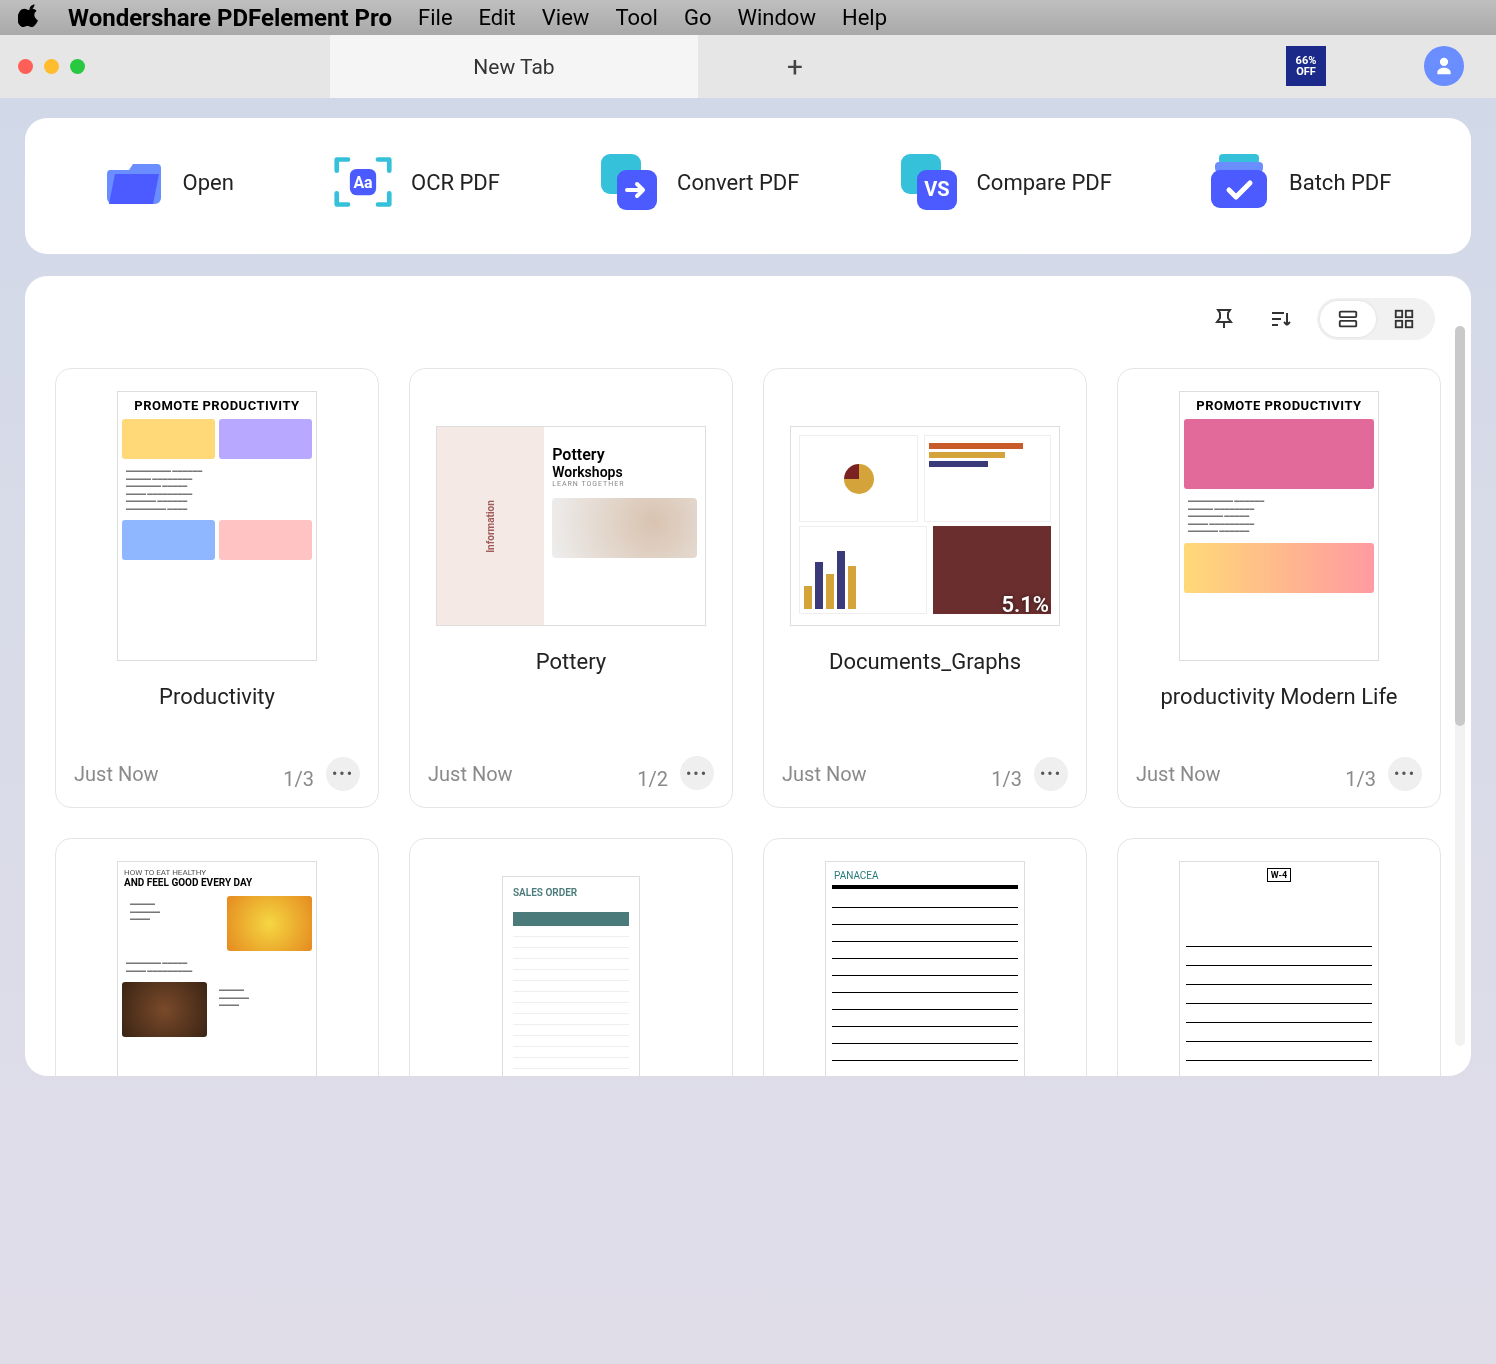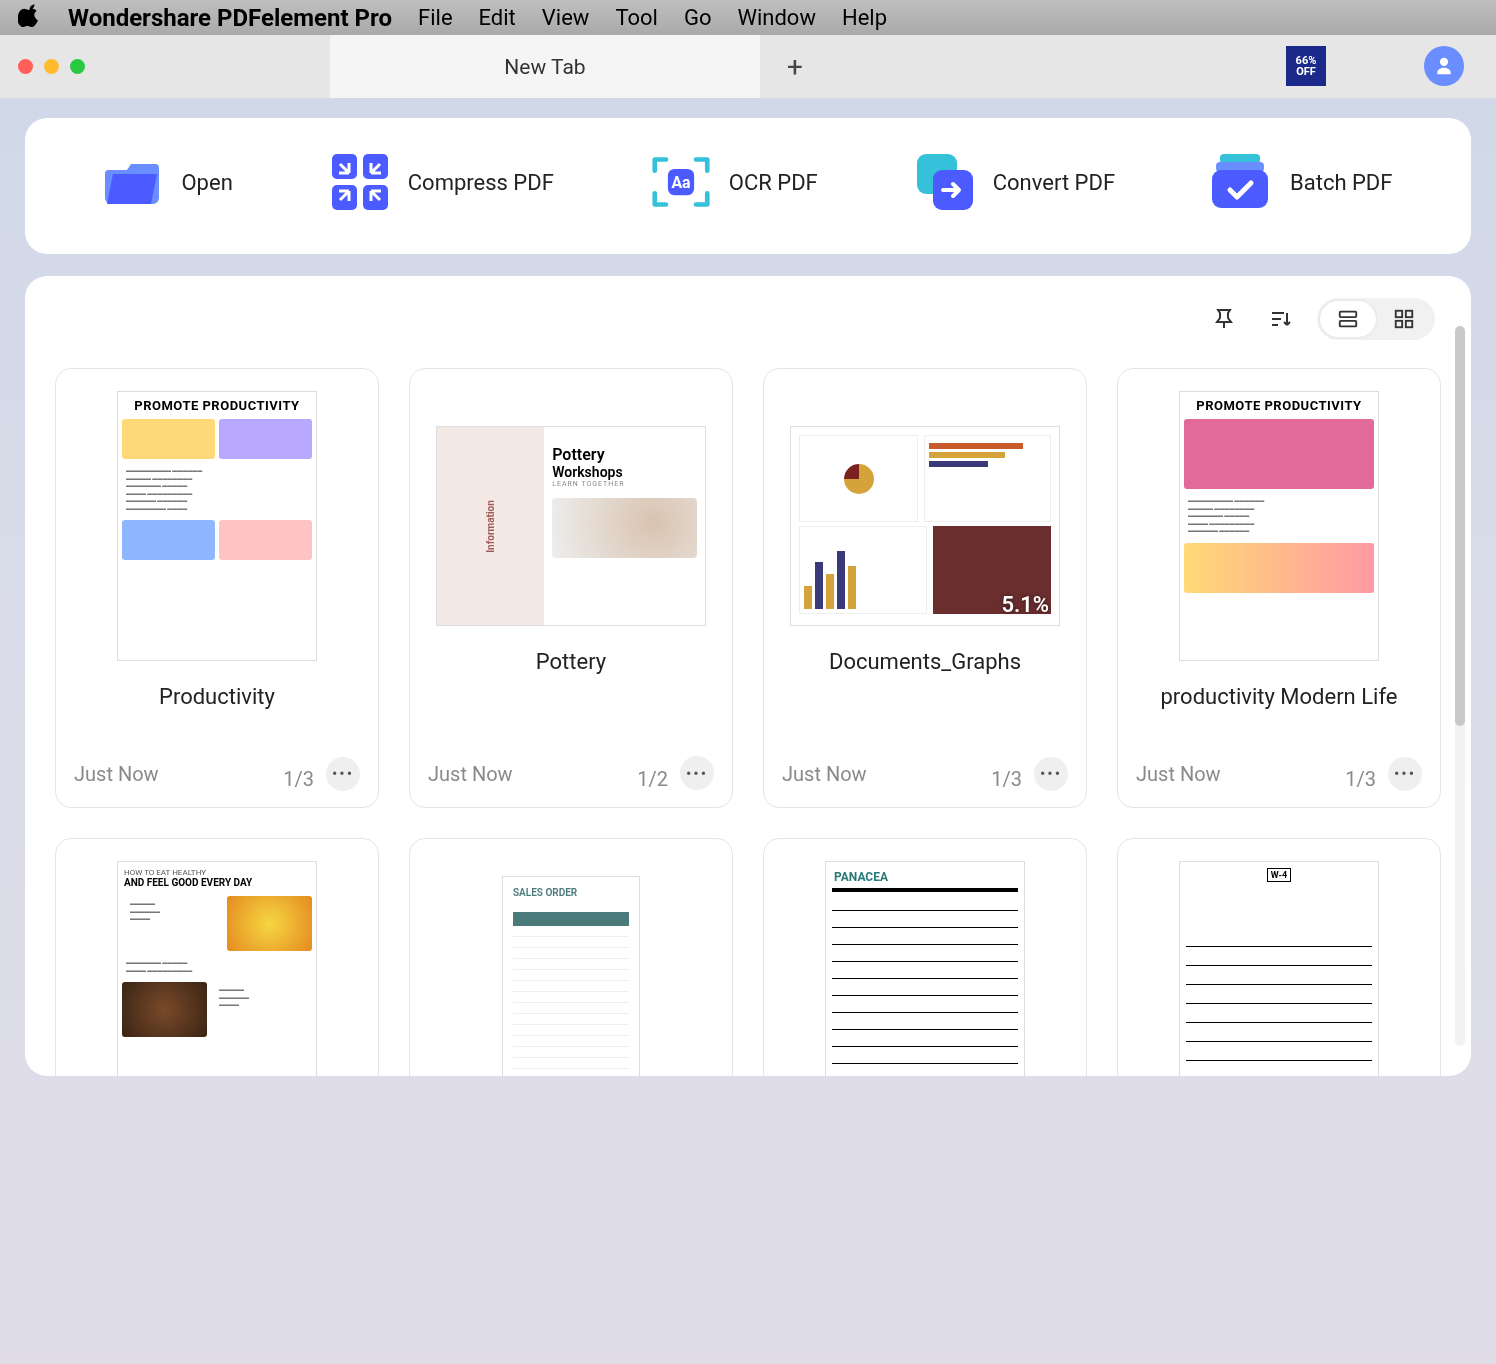--- a/index.html
+++ b/index.html
@@ -9,21 +9,21 @@
   .mac-menu { height:35px; background:linear-gradient(#bfbfbf,#a9a9a9); display:flex; align-items:center; padding:0 18px; gap:26px; font-size:22px; color:#000; }
   .mac-menu .apple-icon svg{width:24px;height:24px;}
   .mac-menu .app-name{font-weight:700; font-size:24px;}
   .mac-menu .mitem{cursor:default;}
   
   
   .tabbar{height:63px; background:#e6e6e6; display:flex; align-items:center; position:relative;}
   .traffic{display:flex; gap:11px; padding-left:18px;}
   .traffic .dot{width:15px;height:15px;border-radius:50%;}
   .dot.red{background:#ff5f57;} .dot.yel{background:#febc2e;} .dot.grn{background:#28c840;}
-  .tab-active{position:absolute; left:330px; top:0; height:63px; width:430px; background:#f5f5f5; display:flex; align-items:center; justify-content:center; font-size:21px; color:#333;}
+  .tab-active{position:absolute; left:330px; top:0; height:63px; width:368px; background:#f5f5f5; display:flex; align-items:center; justify-content:center; font-size:21px; color:#333;}
   .tab-add{position:absolute; left:760px; top:0; width:70px; height:63px; display:flex;align-items:center;justify-content:center;font-size:28px;color:#444;}
   .promo{position:absolute; right:170px; top:11px; width:40px; height:40px; background:#1b2a8a; color:#fff; font-size:11px; font-weight:700; display:flex; flex-direction:column; align-items:center; justify-content:center; line-height:1;}
   .avatar{position:absolute; right:32px; top:11px; width:40px;height:40px;border-radius:50%; background:#6a8dff; display:flex;align-items:center;justify-content:center;}
   .avatar svg{width:20px;height:20px;fill:#fff;}
   
   
   .surface{padding:20px 25px 0 25px;}
   
   .action-card{background:#fff; border-radius:22px; padding:36px 30px 44px 30px; display:flex; justify-content:space-around; align-items:flex-start;}
   .action{display:flex; flex-direction:row; align-items:center; gap:18px; cursor:pointer;}
@@ -109,35 +109,20 @@
     <div class="action">
       <span class="icon">
         <svg width="60" height="52" viewBox="0 0 60 52">
             <path fill="#6a8dff" d="M4 14h20l4-6h24a4 4 0 014 4v30a6 6 0 01-6 6H8a6 6 0 01-6-6V18a4 4 0 012-4z"></path>
             <path fill="#4b5bff" d="M10 18h44l-6 30H4z"></path>
           </svg>
       </span>
       <span class="lbl">Open</span>
     </div>
 
-    <div class="action">
-      <span class="icon">
-        <svg width="56" height="56" viewBox="0 0 56 56">
-          <rect x="0" y="0" width="25" height="25" rx="5" fill="#4b5bff"></rect>
-            <path d="M16 8v10m0 0h-10m10 0l-9-9" stroke="#fff" stroke-width="3" fill="none" transform="translate(1 1)"></path>
-          <rect x="31" y="0" width="25" height="25" rx="5" fill="#4b5bff"></rect>
-            <path d="M40 8v10m0 0h10m-10 0l9-9" stroke="#fff" stroke-width="3" fill="none" transform="translate(-1 1)"></path>
-          <rect x="0" y="31" width="25" height="25" rx="5" fill="#4b5bff"></rect>
-            <path d="M16 48v-10m0 0h-10m10 0l-9 9" stroke="#fff" stroke-width="3" fill="none" transform="translate(1 -1)"></path>
-          <rect x="31" y="31" width="25" height="25" rx="5" fill="#4b5bff"></rect>
-            <path d="M40 48v-10m0 0h10m-10 0l9 9" stroke="#fff" stroke-width="3" fill="none" transform="translate(-1 -1)"></path>
-        </svg>
-      </span>
-      <span class="lbl">Compress PDF</span>
-    </div>
 
     <div class="action">
       <span class="icon">
         <svg width="64" height="56" viewBox="0 0 64 56">
           <path d="M4 4h12M4 4v12M60 4h-12M60 4v12M4 52h12M4 52v-12M60 52h-12M60 52v-12" stroke="#35c1d9" stroke-width="5" fill="none" stroke-linecap="round"></path>
           <rect x="18" y="14" width="28" height="28" rx="7" fill="#4b5bff"></rect>
           <text x="32" y="34" text-anchor="middle" fill="#fff" font-size="17" font-weight="700">Aa</text>
         </svg>
       </span>
       <span class="lbl">OCR PDF</span>
@@ -147,20 +132,30 @@
       <span class="icon">
         <svg width="56" height="56" viewBox="0 0 56 56">
           <rect x="0" y="0" width="40" height="40" rx="9" fill="#35c1d9"></rect>
           <rect x="16" y="16" width="40" height="40" rx="9" fill="#4b5bff"></rect>
           <path d="M26 36h16m0 0l-6-6m6 6l-6 6" stroke="#fff" stroke-width="4" fill="none" stroke-linecap="round" stroke-linejoin="round"></path>
         </svg>
       </span>
       <span class="lbl">Convert PDF</span>
     </div>
 
+    <div class="action">
+      <span class="icon">
+        <svg width="56" height="56" viewBox="0 0 56 56">
+          <rect x="0" y="0" width="40" height="40" rx="9" fill="#35c1d9"></rect>
+          <rect x="16" y="16" width="40" height="40" rx="9" fill="#4b5bff"></rect>
+          <text x="36" y="42" text-anchor="middle" fill="#fff" font-size="20" font-weight="700">VS</text>
+        </svg>
+      </span>
+      <span class="lbl">Compare PDF</span>
+    </div>
 
     <div class="action">
       <span class="icon">
         <svg width="60" height="56" viewBox="0 0 60 56">
           <rect x="8" y="0" width="40" height="10" rx="4" fill="#35c1d9"></rect>
           <rect x="4" y="8" width="48" height="10" rx="4" fill="#6a8dff"></rect>
           <rect x="0" y="16" width="56" height="38" rx="9" fill="#4b5bff"></rect>
           <path d="M18 36l7 7 14-14" stroke="#fff" stroke-width="5" fill="none" stroke-linecap="round" stroke-linejoin="round"></path>
         </svg>
       </span>
@@ -323,21 +318,21 @@
           <div style="font-size:10px;color:#4a7a7a;font-weight:600">SALES ORDER</div>
           <div style="height:14px;background:#4a7a7a;margin-top:14px;"></div>
           <div style="flex:1;background:repeating-linear-gradient(#fff,#fff 10px,#eee 10px,#eee 11px);"></div>
 
         </div>
 
       </div>
 
       <div class="docitem short">
         <div class="thumb" style="padding:6px;">
-          <div style="font-size:12px;color:#2a7a7a;font-weight:700;padding:2px">PANACEA</div>
+          <div style="font-size:10px;color:#2a7a7a;font-weight:400;padding:2px">PANACEA</div>
           <div style="height:4px;background:#000;margin:2px 0;"></div>
           <div style="flex:1;background:repeating-linear-gradient(#fff,#fff 16px,#000 16px,#000 17px);"></div>
         </div>
 
       </div>
 
       <div class="docitem short">
         <div class="thumb" style="padding:6px;">
           <div style="display:flex;gap:4px;align-items:center;flex-direction:column;">
             <div style="border:1px solid #000;padding:1px 3px;font-size:9px;font-weight:700">W-4</div>

